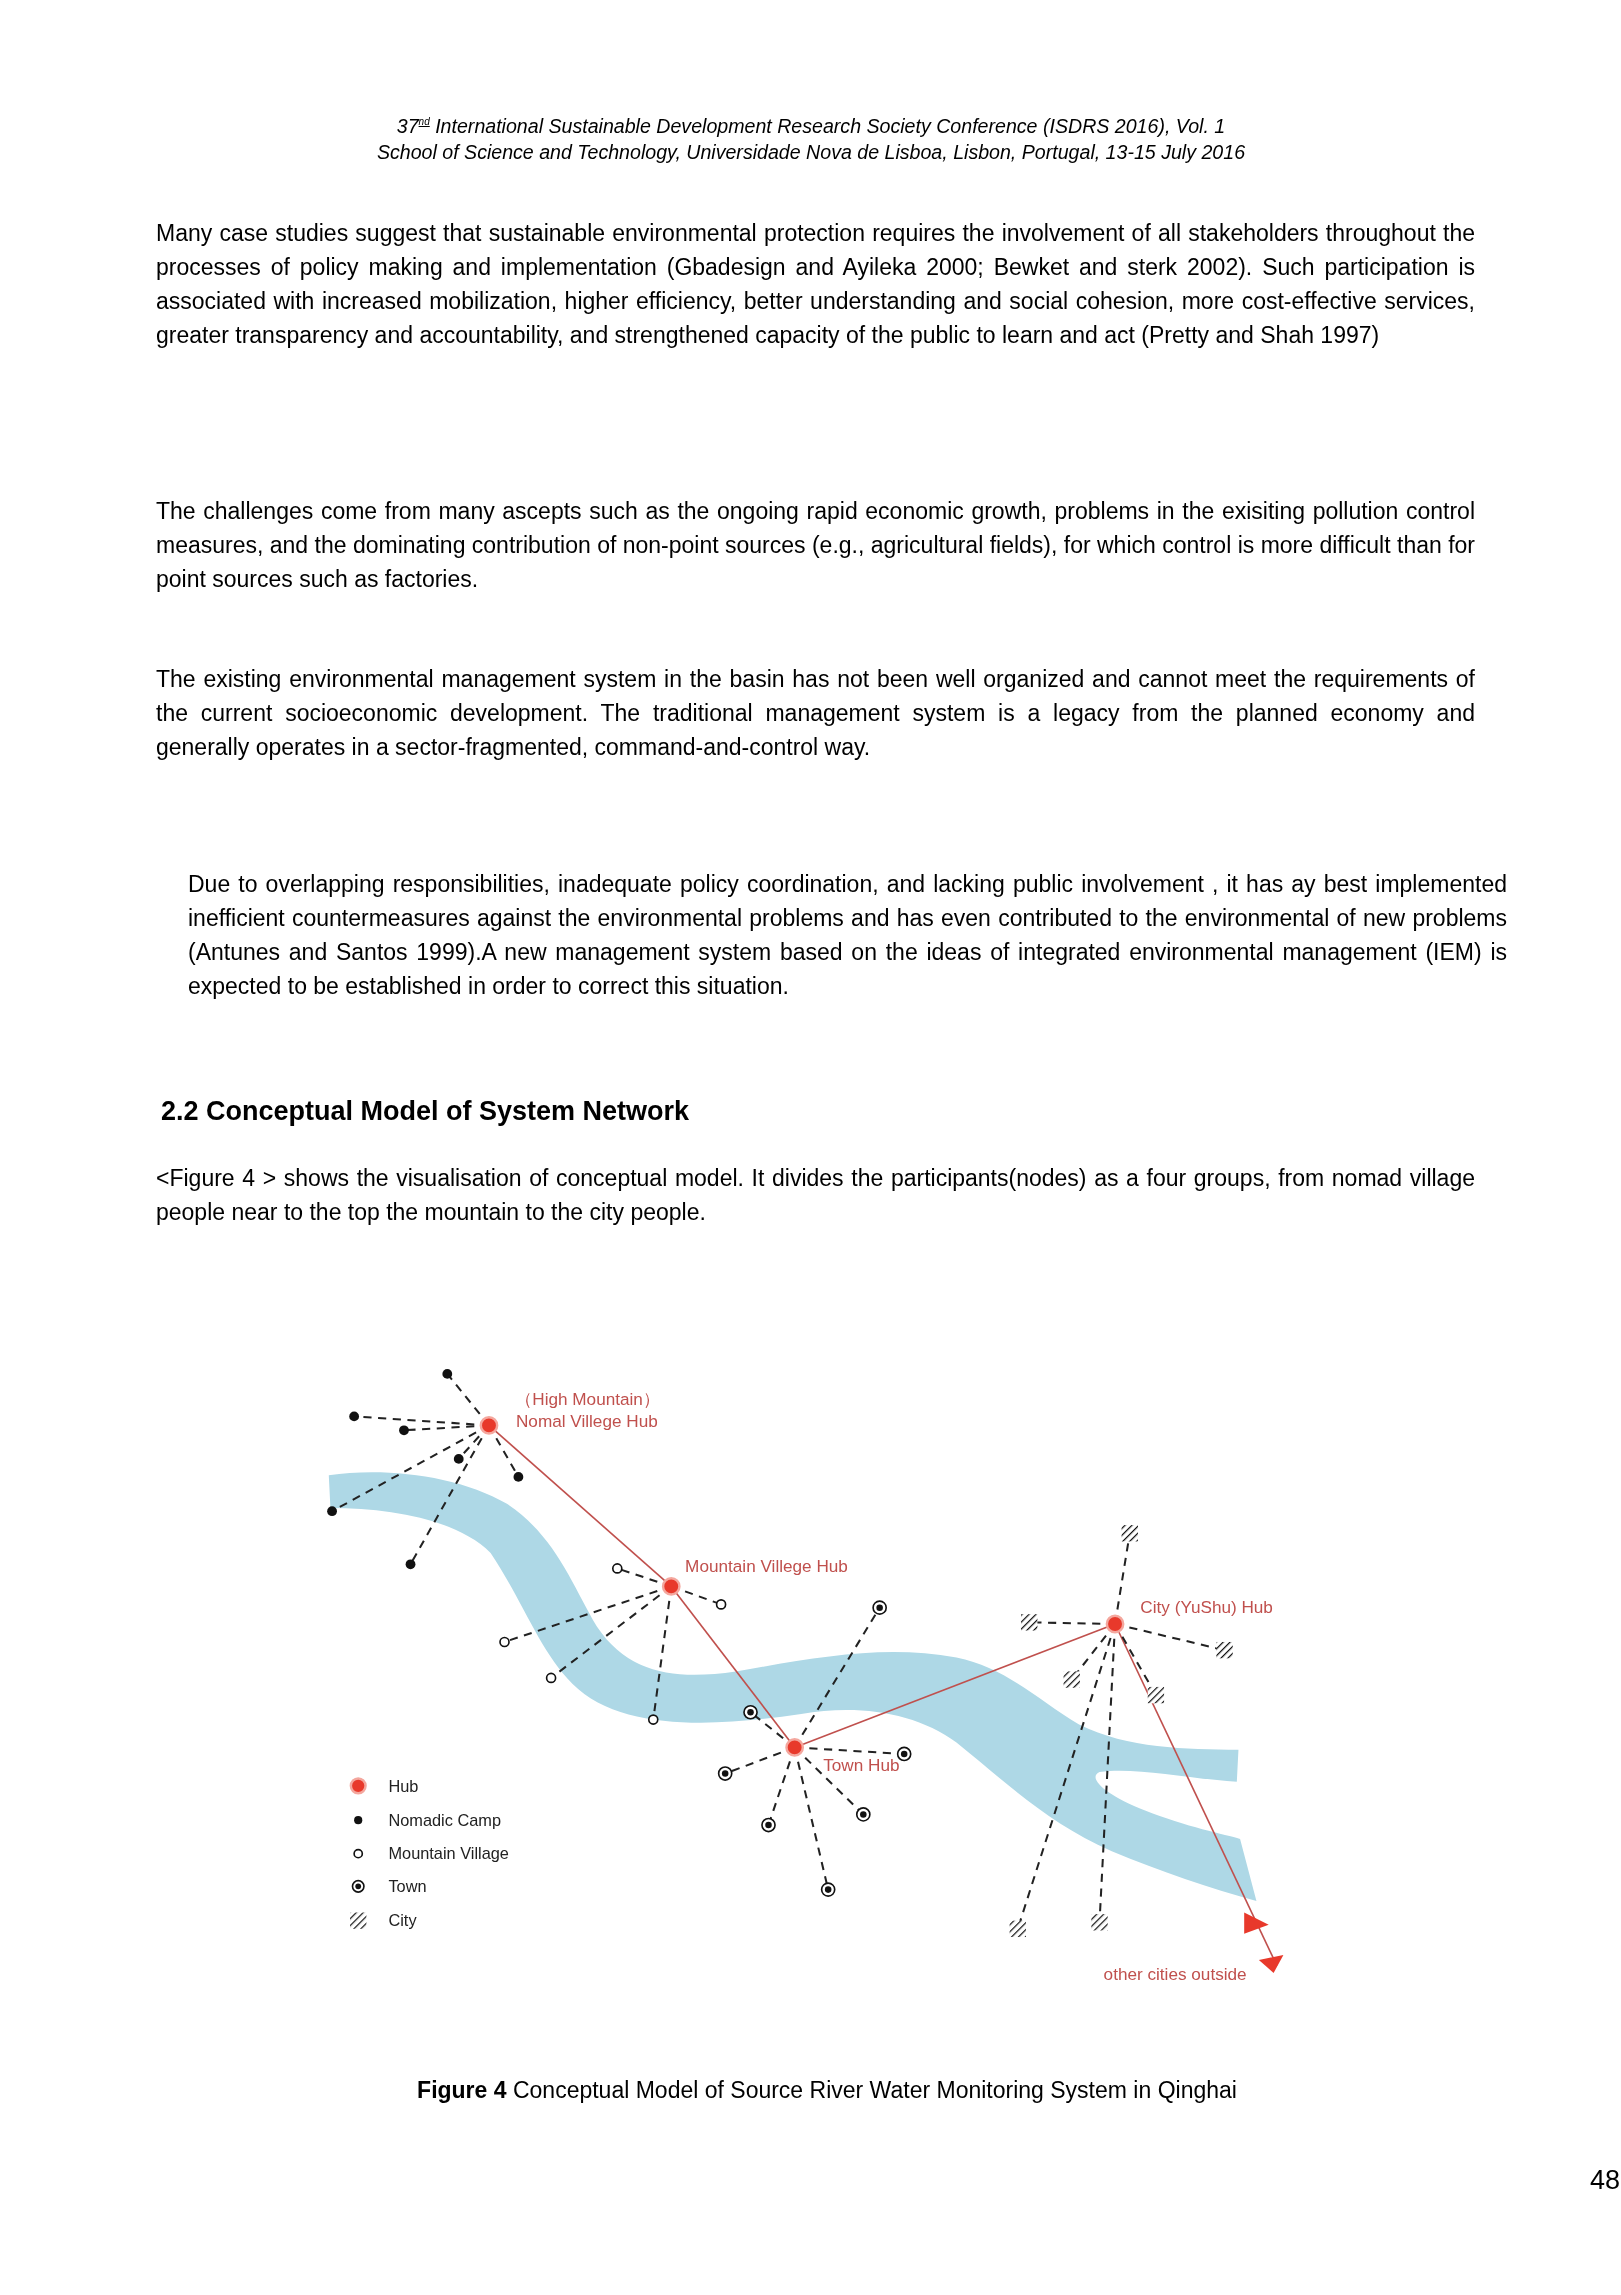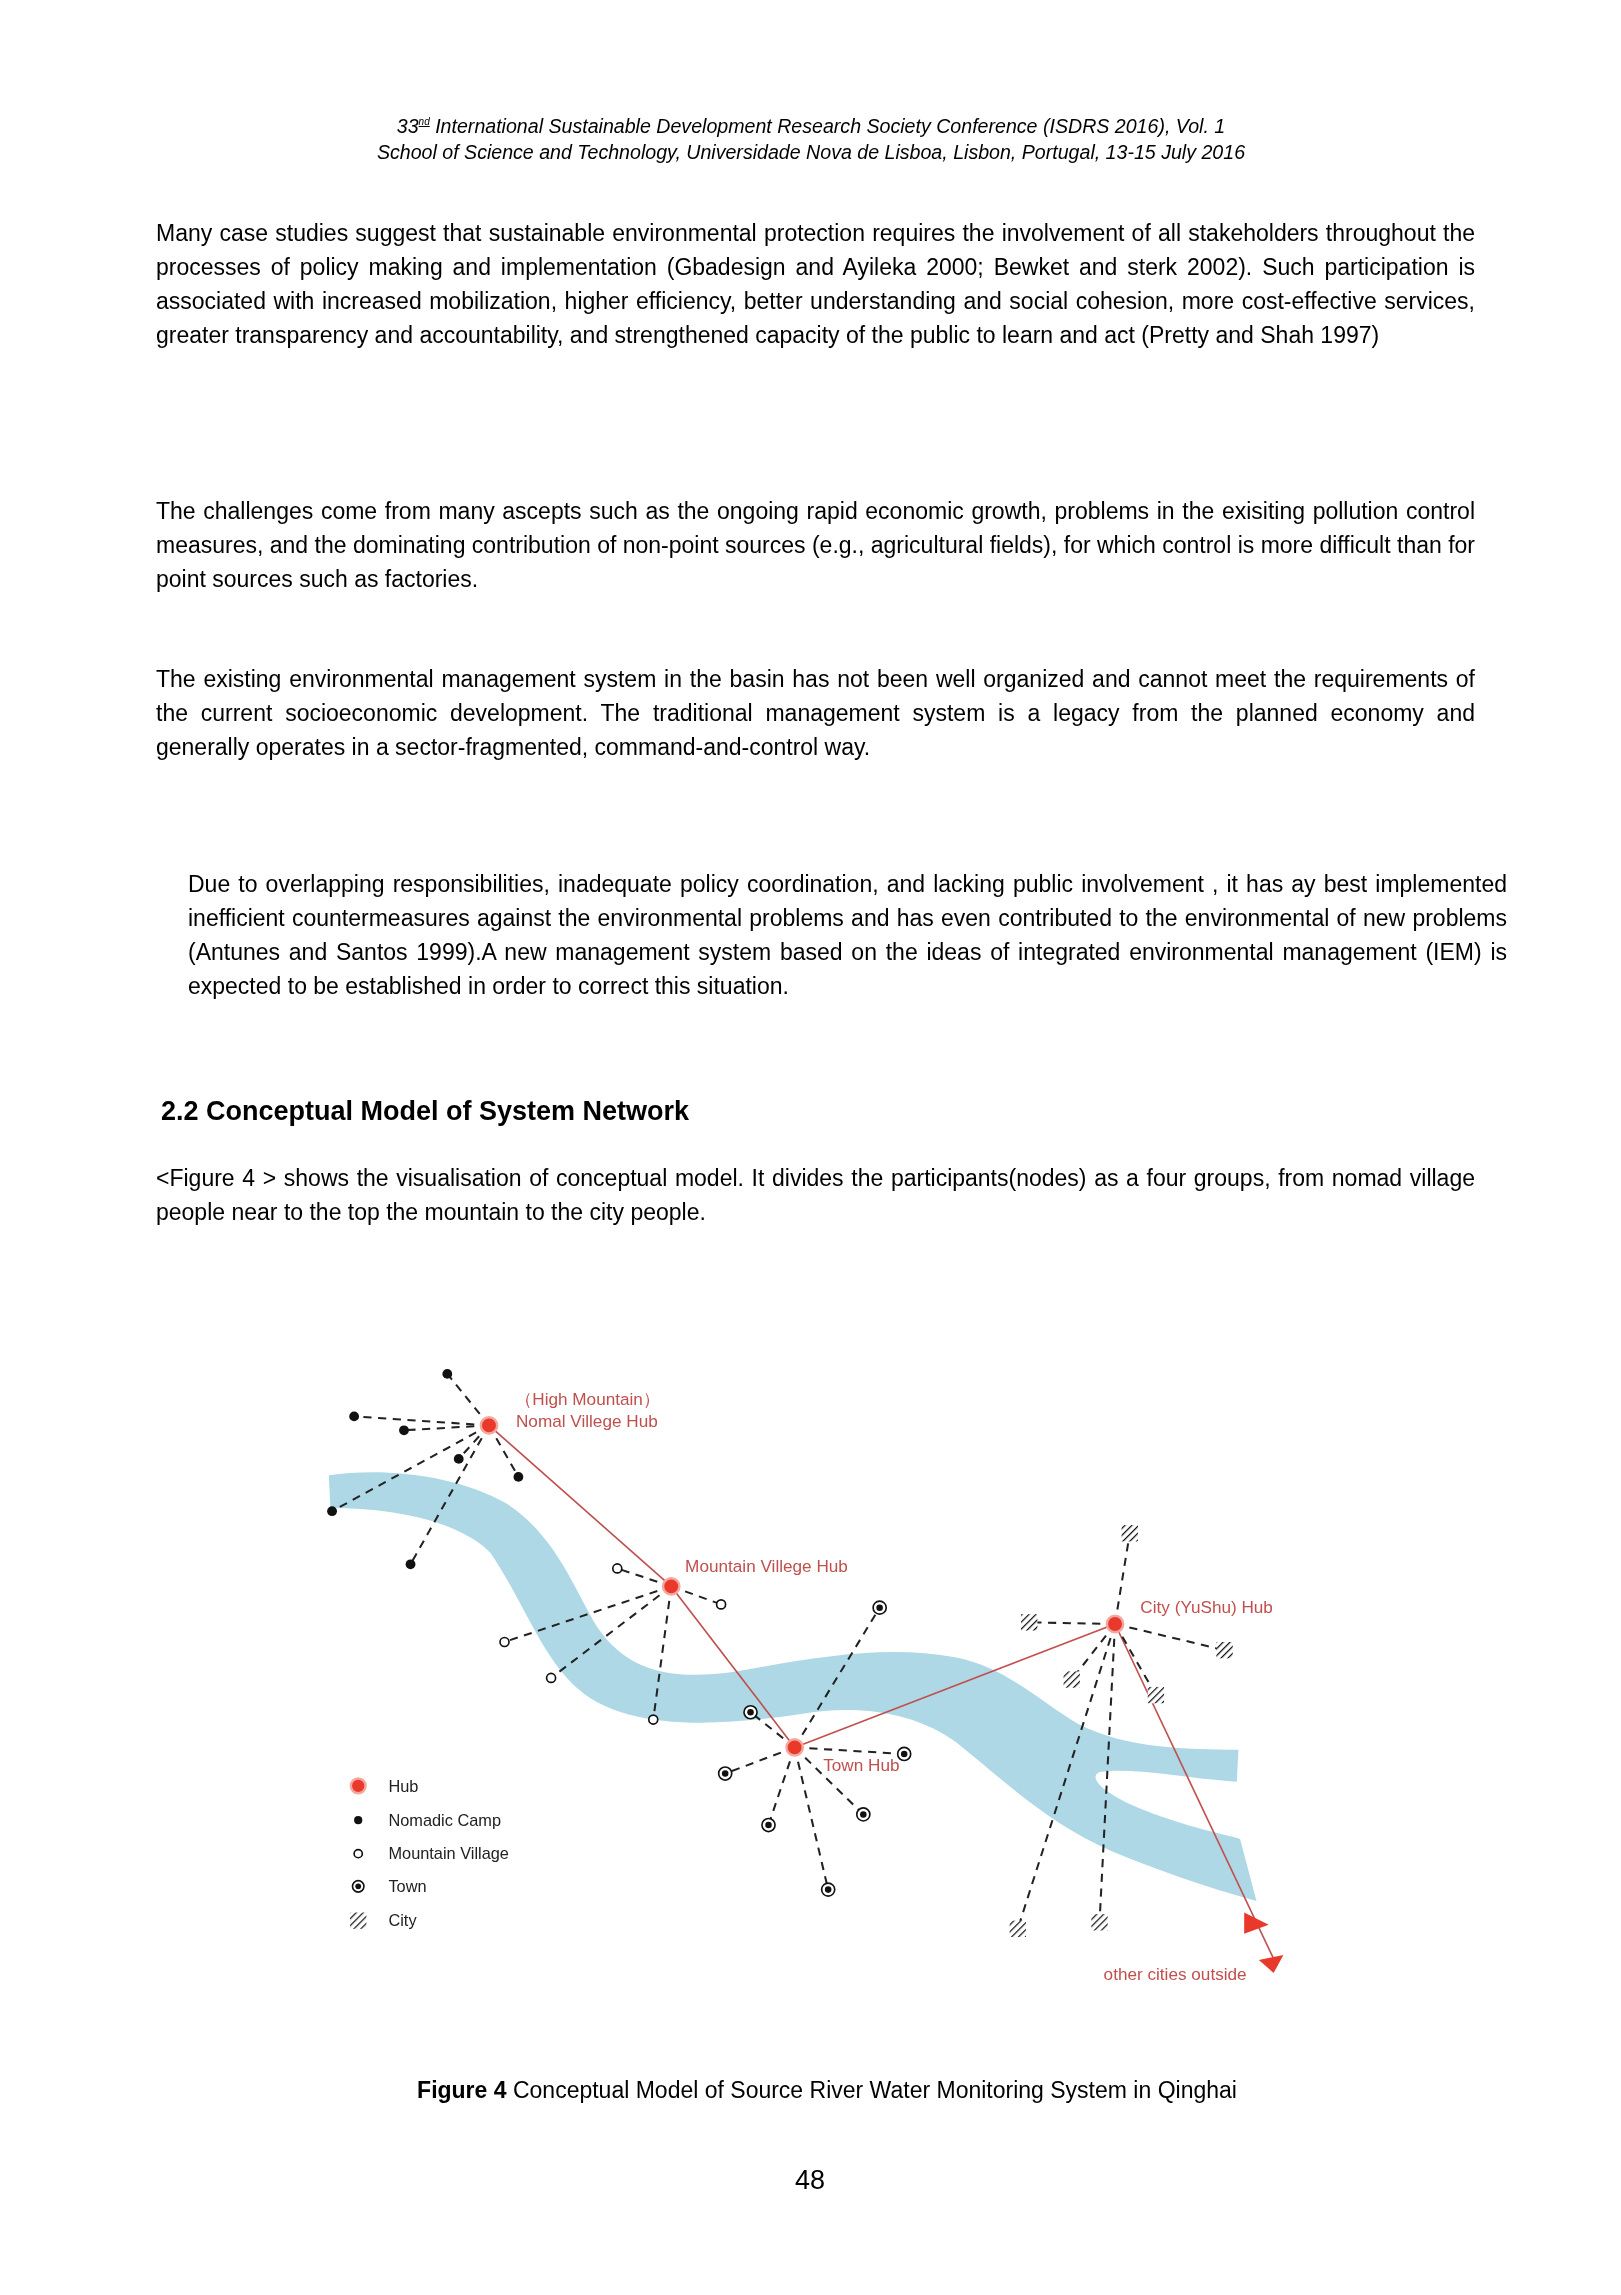--- a/index.html
+++ b/index.html
@@ -15,27 +15,27 @@
   #p3 { top: 662px; }
   #p4 { top: 867px; margin-left: 32px; }
   #sec-heading { position: absolute; left: 156px; top: 1089px; font-size: 27px; font-weight: bold; margin: 5px; line-height: 34px; }
   #p5 { top: 1161px; }
   #figure { position: absolute; left: 0; top: 0; width: 1622px; height: 2295px; pointer-events: none; }
   #figure * { pointer-events: auto; }
   .fig-label { font-family: "Liberation Sans", sans-serif; fill: #c0504d; font-size: 21px; }
   .legend-label { font-family: "Liberation Sans", sans-serif; fill: #222; font-size: 20px; }
   .caption { position: absolute; left: 16px; width: 1622px; top: 2076px; text-align: center; font-size: 23px; line-height: 29px; }
   .caption b { font-weight: bold; }
-  .pagenum { position: absolute; left: 0; width: 1620px; top: 2165px; text-align: center; font-size: 27px; }
+  .pagenum { position: absolute; left: 0; width: 1620px; top: 2165px; text-align: right; font-size: 27px; }
 </style>
 </head>
 <body>
 
 <div class="header">
-  <div><span>33</span><sup>nd</sup><span> International Sustainable Development Research Society Conference (ISDRS 2016), Vol. 1</span></div>
+  <div><span>37</span><sup>nd</sup><span> International Sustainable Development Research Society Conference (ISDRS 2016), Vol. 1</span></div>
   <div>School of Science and Technology, Universidade Nova de Lisboa, Lisbon, Portugal, 13-15 July 2016</div>
 </div>
 
 <p class="para" id="p1">Many case studies suggest that sustainable environmental protection requires the involvement of all stakeholders throughout the processes of policy making and implementation (Gbadesign and Ayileka 2000; Bewket and sterk 2002). Such participation is associated with increased mobilization, higher efficiency, better understanding and social cohesion, more cost-effective services, greater transparency and accountability, and strengthened capacity of the public to learn and act (Pretty and Shah 1997)</p>
 <p class="para" id="p2">The challenges come from many ascepts such as the ongoing rapid economic growth, problems in the exisiting pollution control measures, and the dominating contribution of non-point sources (e.g., agricultural fields), for which control is more difficult than for point sources such as factories.</p>
 <p class="para" id="p3">The existing environmental management system in the basin has not  been well organized and cannot meet the requirements of the current socioeconomic  development. The traditional management system is a legacy from the planned economy and generally operates in a sector-fragmented, command-and-control way.</p>
 <p class="para" id="p4">Due to overlapping responsibilities, inadequate policy coordination, and lacking public involvement , it has ay best implemented inefficient countermeasures against the environmental problems and has even contributed to the environmental of new problems (Antunes and Santos 1999).A new management system based on the ideas of integrated environmental management (IEM)  is expected to be established in order to correct this situation.</p>
 <h3 id="sec-heading">2.2 Conceptual Model of System Network</h3>
 <p class="para" id="p5">&lt;Figure 4 &gt; shows the visualisation of conceptual model. It divides the participants(nodes) as a four groups, from nomad village people near to the top the mountain to the city people.</p>
 

